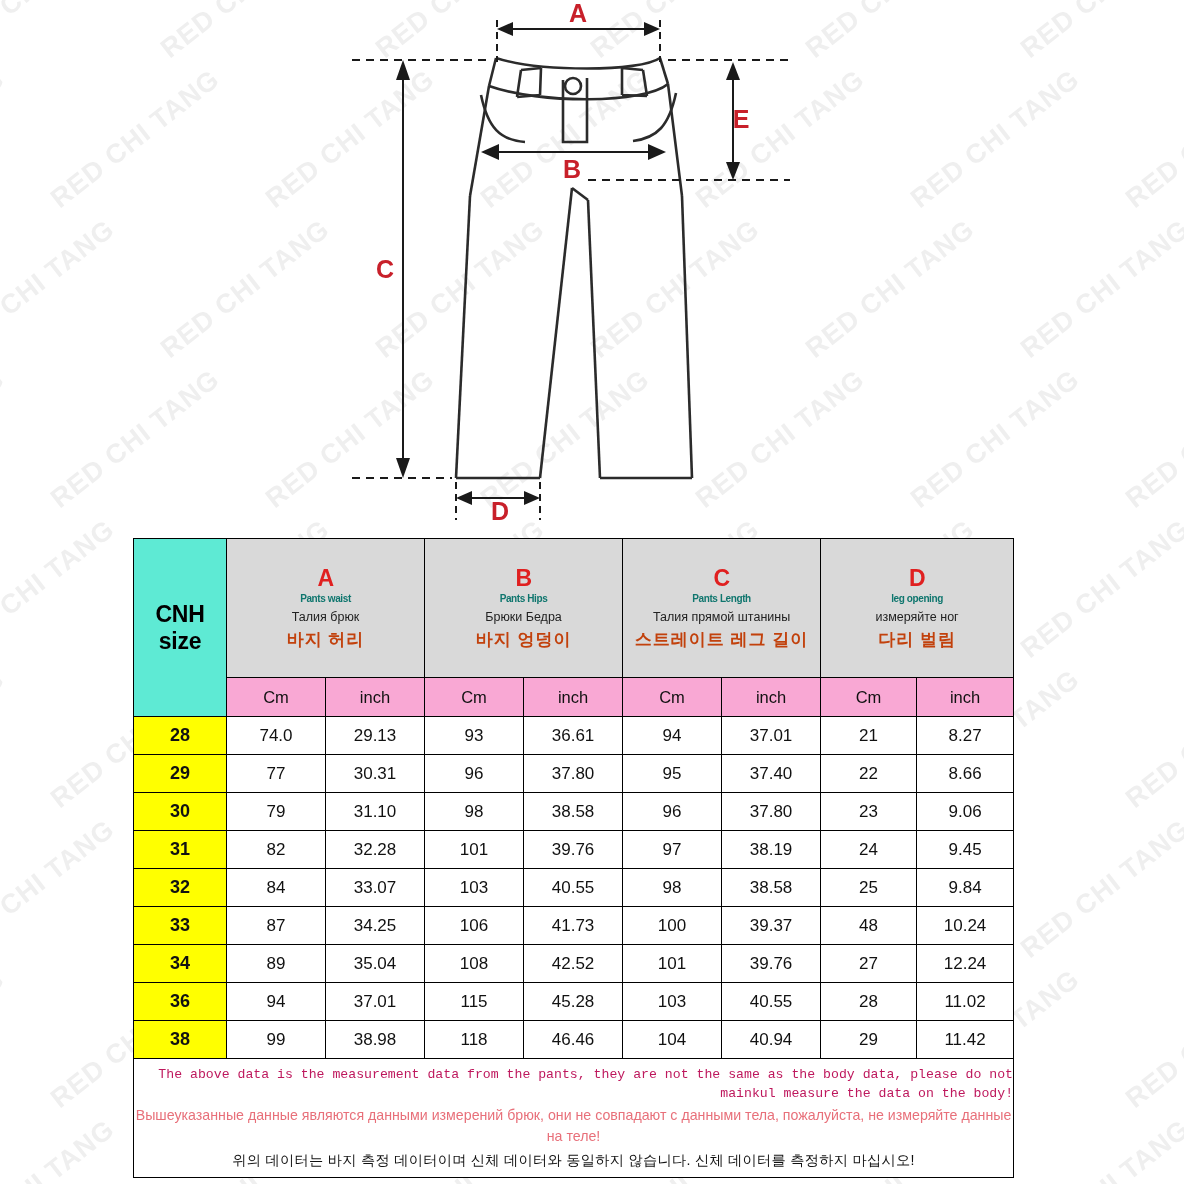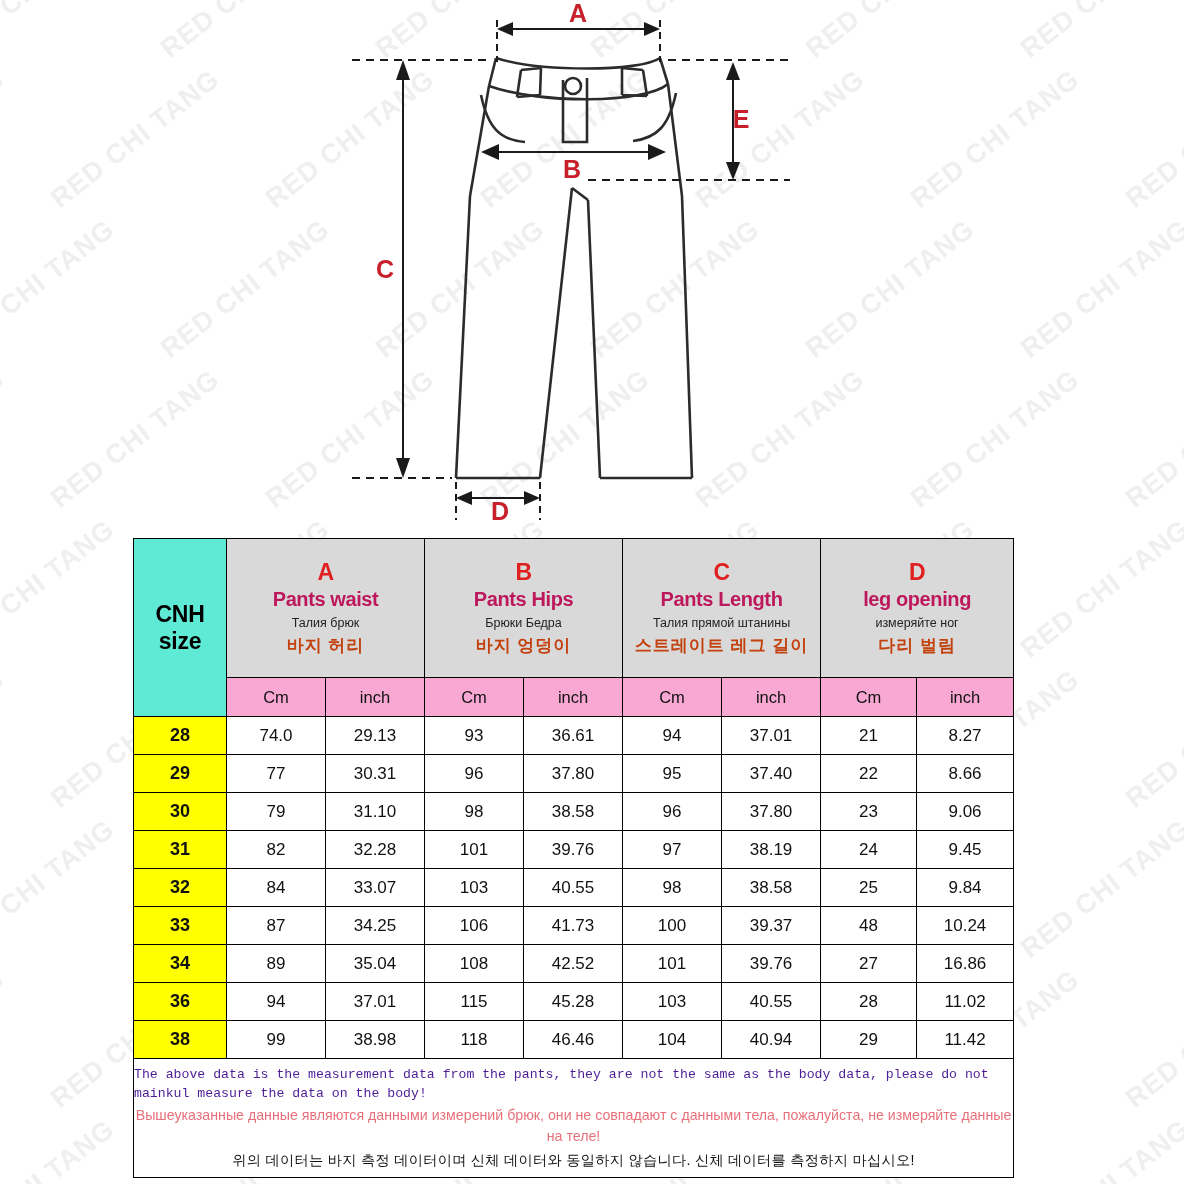--- a/index.html
+++ b/index.html
@@ -93,23 +93,23 @@
   }
   .grp-letter {
     color: #e02020;
     font-weight: bold;
     font-size: 23px;
     line-height: 1.05;
     margin-bottom: 3px;
     letter-spacing: -0.5px;
   }
   .grp-en {
-    color: #be185d;
-    font-weight: bold;
-    font-size: 20px;
+    color: #0f766e;
+    font-weight: bold;
+    font-size: 10px;
     line-height: 1.2;
     letter-spacing: -0.4px;
     margin-bottom: 5px;
   }
   .grp-ru {
     color: #222;
     font-size: 12.5px;
     line-height: 1.25;
     margin-bottom: 3px;
   }
@@ -147,23 +147,23 @@
   
   td.note {
     padding: 9px 10px 11px 10px;
     background: #ffffff;
     height: 118px;
     vertical-align: top;
   }
   .note-en {
     font-family: "Liberation Mono", monospace;
     font-size: 13.2px;
-    color: #4c1d95;
+    color: #be185d;
     line-height: 1.45;
-    text-align: left;
+    text-align: right;
     letter-spacing: 0px;
   }
   .note-ru {
     font-family: "Liberation Sans", sans-serif;
     font-size: 14.2px;
     color: #e8707a;
     line-height: 1.45;
     text-align: center;
     margin-top: 2px;
   }
@@ -471,21 +471,21 @@
           </tr>
           <tr>
             <td class="sz">34</td>
             <td class="val">89</td>
             <td class="val">35.04</td>
             <td class="val">108</td>
             <td class="val">42.52</td>
             <td class="val">101</td>
             <td class="val">39.76</td>
             <td class="val">27</td>
-            <td class="val">16.86</td>
+            <td class="val">12.24</td>
           </tr>
           <tr>
             <td class="sz">36</td>
             <td class="val">94</td>
             <td class="val">37.01</td>
             <td class="val">115</td>
             <td class="val">45.28</td>
             <td class="val">103</td>
             <td class="val">40.55</td>
             <td class="val">28</td>

